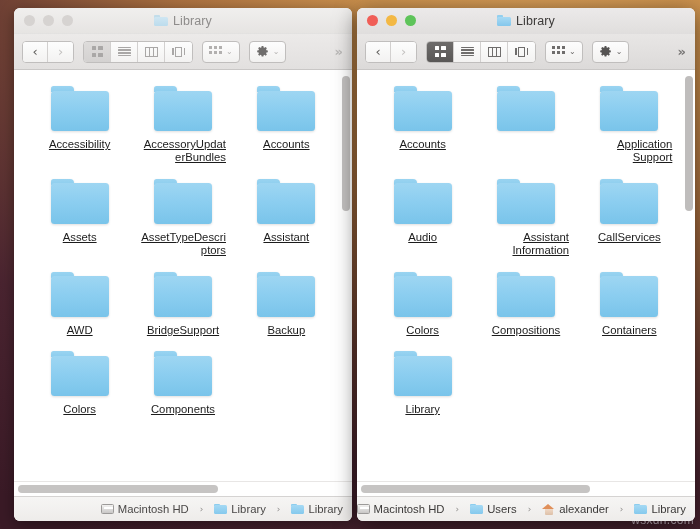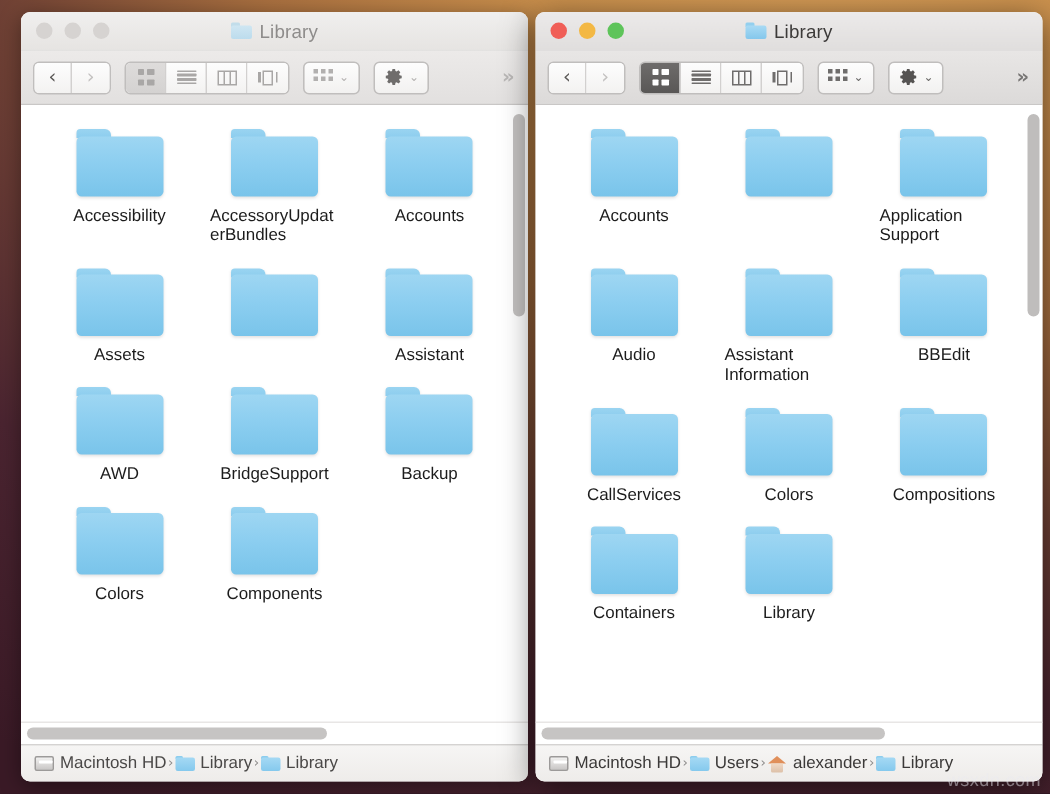--- a/index.html
+++ b/index.html
@@ -234,23 +234,24 @@
     position: absolute;
     left: 0; top: 4.5px;
     width: 58px; height: 40.5px;
     border-radius: 3.5px;
     background: linear-gradient(180deg, #9ed6f2 0%, #8ccef0 45%, #79c4ea 100%);
   }
   .label {
     font-size: 11.3px;
     line-height: 13.4px;
     color: #1c1c1c;
-    text-align: left;
+    text-align: right;
     max-width: 86px;
     word-wrap: break-word;
+    text-decoration: underline;
   }
 
   
   .vscroll {
     position: absolute;
     right: 2px; top: 4px;
     width: 8px; bottom: 4px;
   }
   .vscroll .thumb {
     position: absolute;
@@ -278,24 +279,25 @@
     width: 62%;
     border-radius: 4px;
     background: #c6c4c3;
   }
   .window.right .hscroll-thumb { width: 71%; }
 
   .pathbar {
     flex: 0 0 25px;
     display: flex;
     align-items: center;
-    gap: 0;
+    gap: 10px;
     padding: 0 9px;
     border-top: 1px solid #d5d3d2;
     background: linear-gradient(#f6f5f4, #eeecea);
+    justify-content: flex-end;
   }
   .crumb { display: flex; align-items: center; gap: 4px; }
   .crumb-text {
     font-size: 11.3px;
     color: #3b3938;
     white-space: nowrap;
   }
   .window.left .crumb-text { color: #4a4847; }
   .sep {
     font-size: 9px;
@@ -481,20 +483,21 @@
               <span class="tab"></span>
               <span class="body"></span>
             </div>
           <div class="label">Assets</div>
         </div>
         <div class="cell">
           <div class="folder">
               <span class="tab"></span>
               <span class="body"></span>
             </div>
+          <div class="label">AssetTypeDescriptors</div>
         </div>
         <div class="cell">
           <div class="folder">
               <span class="tab"></span>
               <span class="body"></span>
             </div>
           <div class="label">Assistant</div>
         </div>
         <div class="cell">
           <div class="folder">
@@ -688,27 +691,20 @@
               <span class="tab"></span>
               <span class="body"></span>
             </div>
           <div class="label">Assistant Information</div>
         </div>
         <div class="cell">
           <div class="folder">
               <span class="tab"></span>
               <span class="body"></span>
             </div>
-          <div class="label">BBEdit</div>
-        </div>
-        <div class="cell">
-          <div class="folder">
-              <span class="tab"></span>
-              <span class="body"></span>
-            </div>
           <div class="label">CallServices</div>
         </div>
         <div class="cell">
           <div class="folder">
               <span class="tab"></span>
               <span class="body"></span>
             </div>
           <div class="label">Colors</div>
         </div>
         <div class="cell">

